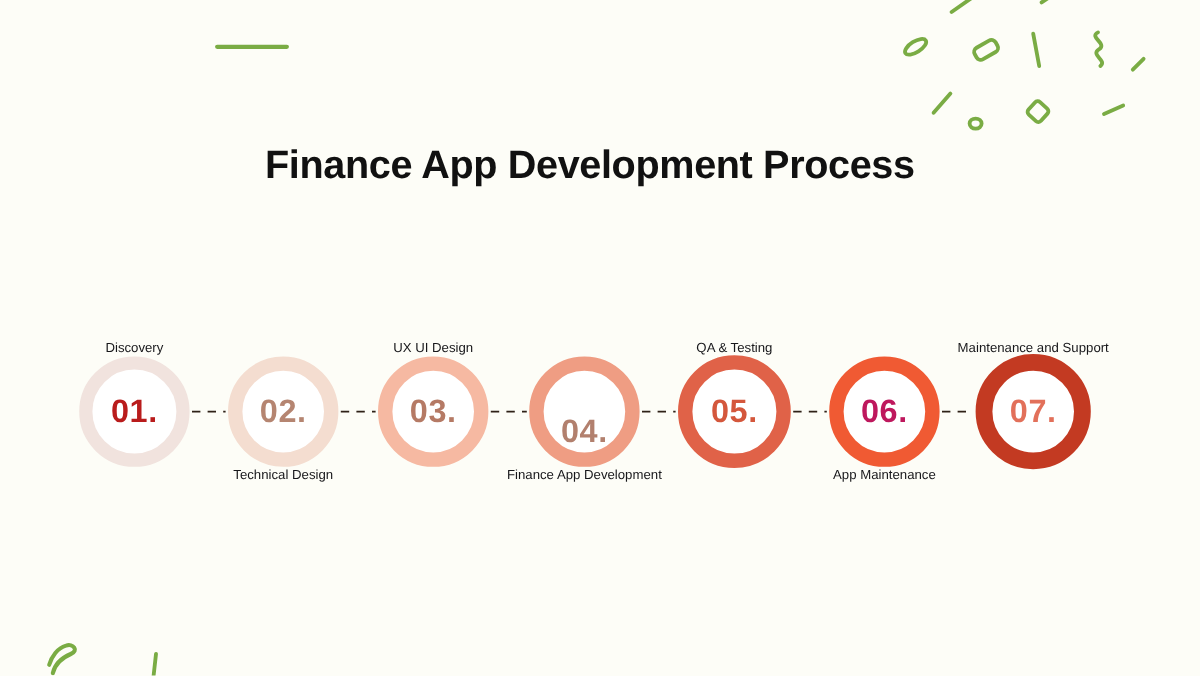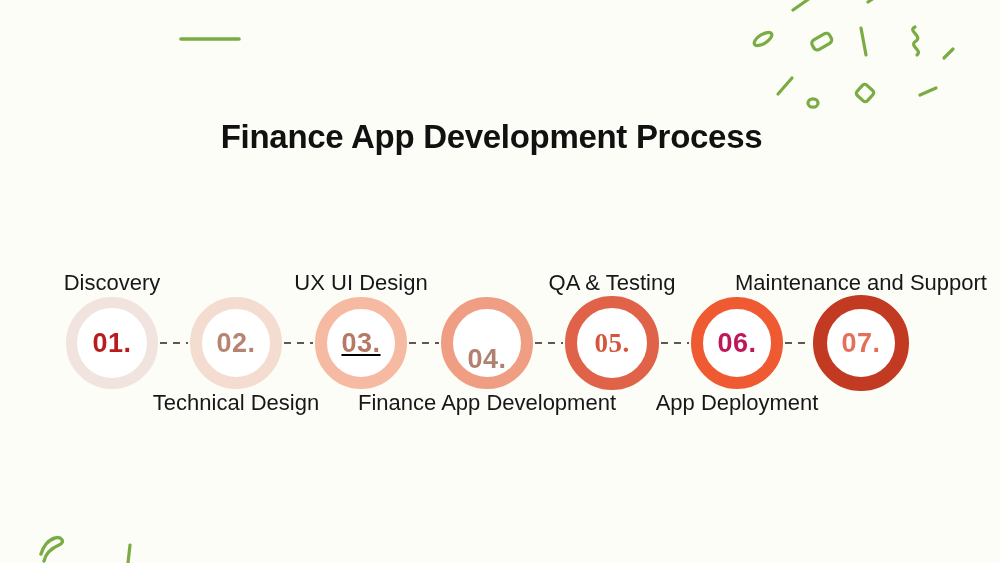--- a/index.html
+++ b/index.html
@@ -106,21 +106,21 @@
   .pin.up .dot { top: 0; }
   .pin.down { top: 100%; height: 44px; }
   .pin.down .stem { top: 0; bottom: 6px; }
   .pin.down .dot { bottom: 0; }
 
   .label {
     position: absolute;
     left: 50%;
     transform: translateX(-50%);
     white-space: nowrap;
-    font-size: 22px;
+    font-size: 11px;
     color: #17171a;
     font-family: "Liberation Sans", sans-serif;
   }
   .label.above { bottom: calc(100% + 47px); }
   .label.below { top: calc(100% + 47px); }
 </style>
 </head>
 <body>
 
 <div class="stage">
@@ -180,54 +180,54 @@
           <div class="circle" style="width: 92px; height: 92px; border: 12px solid rgb(244, 221, 208); justify-content: center;">
             <span class="num" style="color: rgb(181, 133, 113);">02.</span>
           </div>
           <div class="label below">Technical Design</div>
         </div>
         <div class="node" style="left: 361px;">
           <div class="pin up">
             <div class="stem"></div>
             <div class="dot"></div>
           </div>
-          <div class="circle" style="width: 92px; height: 92px; border: 12px solid rgb(246, 185, 162); text-decoration: underline;">
+          <div class="circle" style="width: 92px; height: 92px; border: 12px solid rgb(246, 185, 162);">
             <span class="num" style="color: rgb(181, 122, 101);">03.</span>
           </div>
           <div class="label above">UX UI Design</div>
         </div>
         <div class="node" style="left: 487px;">
           <div class="pin down">
             <div class="stem"></div>
             <div class="dot"></div>
           </div>
           <div class="circle" style="width: 92px; height: 92px; border: 12px solid rgb(239, 157, 131);">
             <span class="num" style="color: rgb(178, 128, 110); margin-top: 32px;">04.</span>
           </div>
           <div class="label below">Finance App Development</div>
         </div>
         <div class="node" style="left: 612px;">
           <div class="pin up">
             <div class="stem"></div>
             <div class="dot"></div>
           </div>
           <div class="circle" style="width: 94px; height: 94px; border: 12px solid rgb(224, 98, 72);">
-            <span class="num" style="color: rgb(212, 87, 60); font-family: Liberation Serif, serif;">05.</span>
+            <span class="num" style="color: rgb(212, 87, 60);">05.</span>
           </div>
           <div class="label above">QA &amp; Testing</div>
         </div>
         <div class="node" style="left: 737px;">
           <div class="pin down">
             <div class="stem"></div>
             <div class="dot"></div>
           </div>
           <div class="circle" style="width: 92px; height: 92px; border: 12px solid rgb(240, 90, 51);">
             <span class="num" style="color: #be185d;">06.</span>
           </div>
-          <div class="label below">App Deployment</div>
+          <div class="label below">App Maintenance</div>
         </div>
         <div class="node" style="left: 861px;">
           <div class="pin up">
             <div class="stem"></div>
             <div class="dot"></div>
           </div>
           <div class="circle" style="width: 96px; height: 96px; border: 14px solid rgb(195, 58, 34);">
             <span class="num" style="color: rgb(226, 112, 90);">07.</span>
           </div>
           <div class="label above">Maintenance and Support</div>

